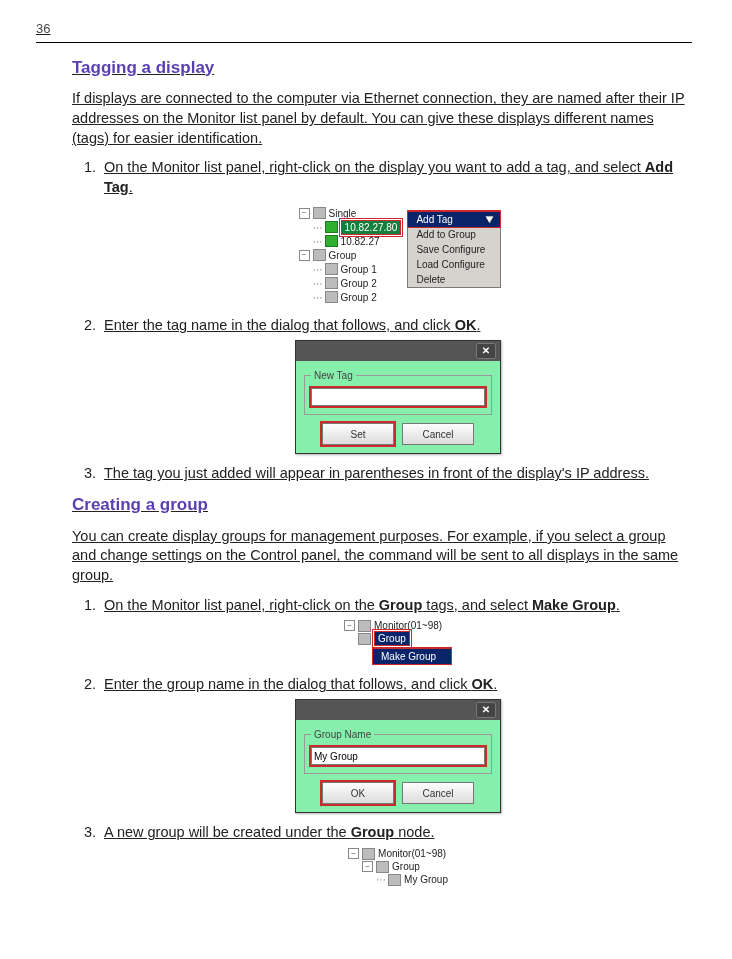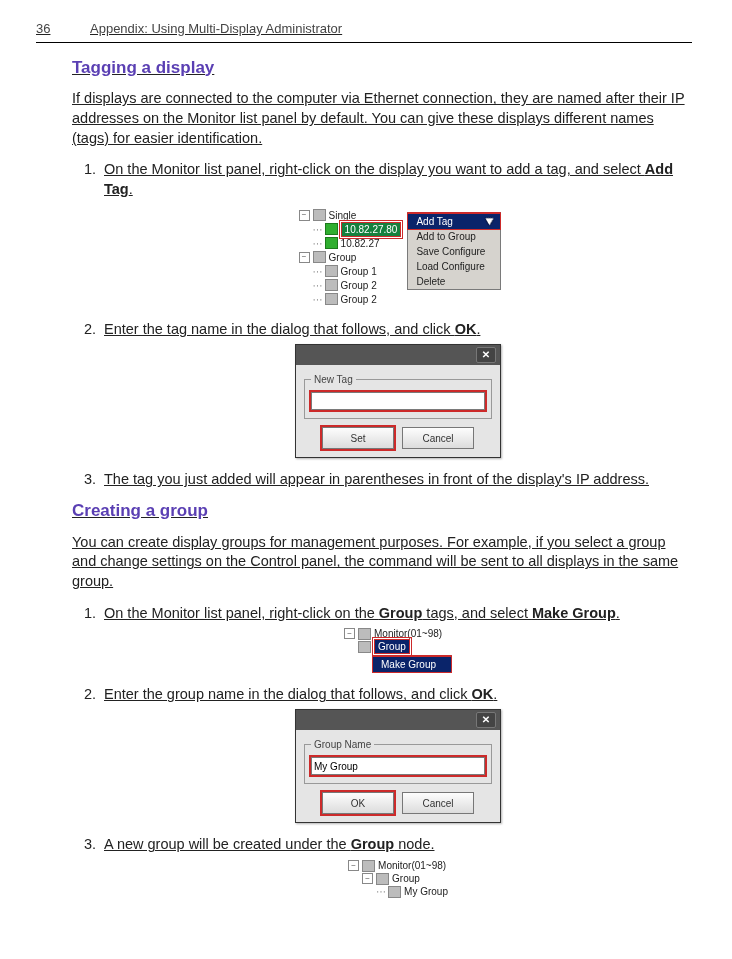--- a/index.html
+++ b/index.html
@@ -27,21 +27,21 @@
   .hr { border: none; border-top: 1px solid #000; margin: 0 0 14px 0; }
   .content { margin-left: 36px; }
   h2.section {
     color: #5a3fb3;
     font-size: 17px;
     font-weight: bold;
     margin: 0 0 10px 0;
   }
   p.body { margin: 0 0 10px 0; }
   ol.steps { list-style: decimal; padding-left: 28px; margin: 0 0 10px 0; }
-  ol.steps li { margin-bottom: 6px; padding-left: 4px; margin-top: 12px; }
+  ol.steps li { margin-bottom: 6px; padding-left: 4px; }
   .b { font-weight: bold; }
   .figwrap { text-align: center; margin: 4px 0 10px 0; }
 
   
   .fig1 {
     display: inline-flex;
     align-items: flex-start;
     gap: 2px;
     text-align: left;
     font-family: Tahoma, Arial, sans-serif;
@@ -86,21 +86,21 @@
     font-family: Tahoma, Arial, sans-serif;
     font-size:10px;
     box-shadow: 1px 1px 2px rgba(0,0,0,.3);
   }
   .dlg .tb {
     height:20px;background:#555;display:flex;justify-content:flex-end;align-items:center;padding:0 4px;
   }
   .dlg .tb .x {
     width:18px;height:14px;background:#444;color:#fff;display:flex;align-items:center;justify-content:center;font-weight:bold;border:1px solid #777;border-radius:2px;
   }
-  .dlg .body { background:#e5e5e5;padding:8px; }
+  .dlg .body { background:#86efac;padding:8px; }
   .dlg fieldset { border:1px solid #999;margin:0;padding:6px 6px 8px 6px; }
   .dlg legend { color:#444;padding:0 3px; font-size:10px;}
   .dlg .tinput {
     width: calc(100% - 6px);
     height:16px;border:1px solid #7a7a7a;background:#fff;padding:0 2px;font-size:10px;
   }
   .dlg .tinput.hl { outline:2px solid #cc2a2a; outline-offset:0; }
   .dlg .btnrow { display:flex;gap:8px;justify-content:center;margin-top:8px; }
   .dlg .btn {
     width:70px;height:20px;border:1px solid #777;background:linear-gradient(#fdfdfd,#dcdcdc);display:flex;align-items:center;justify-content:center;color:#333;
@@ -131,21 +131,20 @@
   .fig5 .ind2 { padding-left:14px; }
   .fig5 .ind3 { padding-left:28px; }
   .dots { color:#888;letter-spacing:-1px; }
 </style>
 </head>
 <body>
 
 <div class="page">
   <div class="hdr">
     <span class="pn">36</span>
-    <span>Appendix: Using Multi-Display Administrator</span>
   </div>
   <hr class="hr">
 
   <div class="content">
 
     <h2 class="section">Tagging a display</h2>
     <p class="body">If displays are connected to the computer via Ethernet connection, they are named after their IP addresses on the Monitor list panel by default. You can give these displays different names (tags) for easier identification.</p>
 
     <ol class="steps">
       <li>

